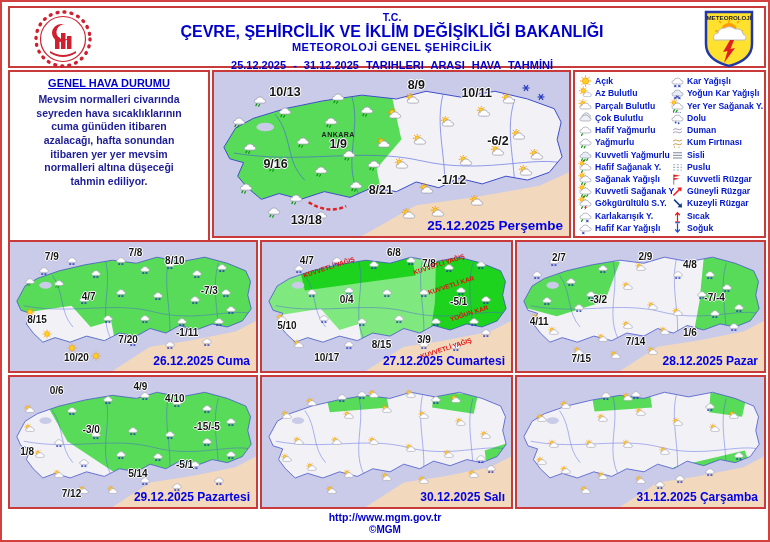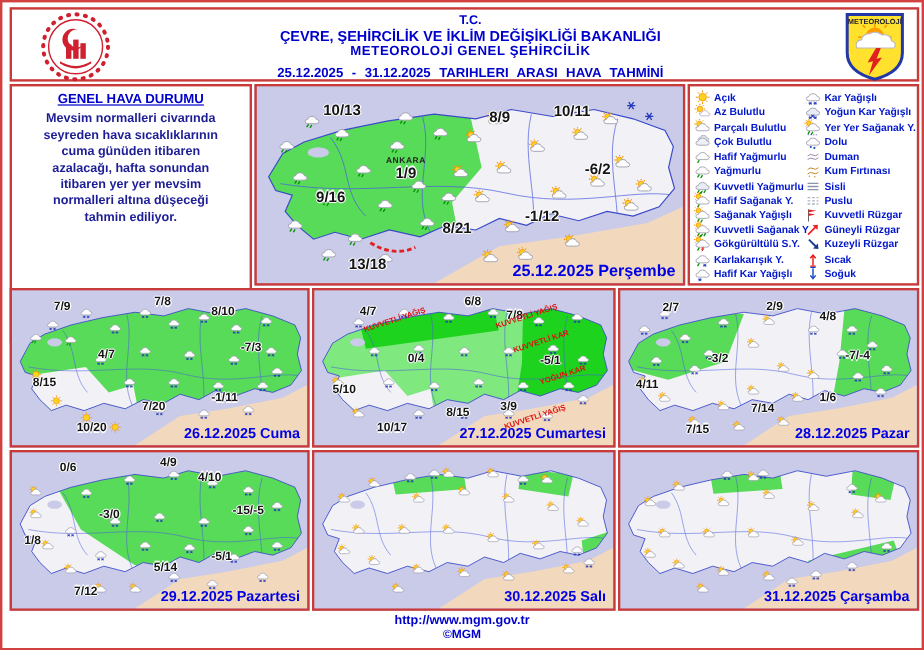--- a/index.html
+++ b/index.html
@@ -4,21 +4,21 @@
 <style>
   html,body{margin:0;padding:0;background:#fff;}
   .page{position:relative;width:770px;height:542px;background:#ffffff;
         border:2px solid #d24040;box-sizing:border-box;overflow:hidden;
         font-family:"Liberation Sans",sans-serif;}
   .panel{position:absolute;border:2px solid #c93a3a;background:#fff;box-sizing:border-box;}
   
   .header{left:6px;top:4px;width:758px;height:62px;}
   .htext{position:absolute;left:90px;right:80px;top:3px;text-align:center;color:#0000cc;font-weight:bold;}
   .h-tc{font-size:10.5px;}
-  .h-l1{font-size:12px;}
+  .h-l1{font-size:16px;}
   .h-l2{font-size:11px;letter-spacing:.5px;}
   .h-date{font-size:11px;margin-top:6px;word-spacing:4px;color:#0000cc;}
   .logoL{position:absolute;left:22px;top:1px;}
   .logoR{position:absolute;right:10px;top:2px;}
   
   .gpanel{left:6px;top:68px;width:202px;height:216px;padding:5px 21px;}
   .gtitle{text-align:center;color:#0000cc;font-weight:bold;font-size:11px;text-decoration:underline;margin-bottom:4px;}
   .gbody{text-align:center;color:#1d1d96;font-weight:bold;font-size:10.5px;line-height:1.3;}
   
   .legendp{left:571px;top:68px;width:193px;height:168px;padding:3px 2px 2px 3px;display:flex;}
@@ -480,21 +480,21 @@
           </g>
         </svg></span>
       <span class="wicon" style="left: 92%; top: 15%;"><svg width="16" height="14" viewBox="0 0 20 18">
           <g stroke="#2338bb" stroke-width="1.4">
             <line x1="5.6" y1="9" x2="14.4" y2="9"></line>
             <line x1="7.359999999999999" y1="5.26" x2="12.64" y2="12.74"></line>
             <line x1="7.359999999999999" y1="12.74" x2="12.64" y2="5.26"></line>
           </g>
         </svg></span>
       <div class="mtemp" style="left: 20%; top: 12%;">10/13</div>
-      <div class="mtemp" style="left: 57%; top: 8%; margin-top: 13px;">8/9</div>
+      <div class="mtemp" style="left: 57%; top: 8%;">8/9</div>
       <div class="mtemp" style="left: 74%; top: 13%;">10/11</div>
       <div class="mtemp" style="left: 35%; top: 44%;">1/9</div>
       <div class="mtemp" style="left: 80%; top: 42%;">-6/2</div>
       <div class="mtemp" style="left: 12%; top: 56%; padding-left: 38px;">9/16</div>
       <div class="mtemp" style="left: 47%; top: 72%;">8/21</div>
       <div class="mtemp" style="left: 67%; top: 66%;">-1/12</div>
       <div class="mtemp" style="left: 26%; top: 90%;">13/18</div>
       <div class="mcity" style="left: 35%; top: 38%;">ANKARA</div>
       <div class="mcap">25.12.2025 Perşembe</div>
     </div>
@@ -1212,21 +1212,21 @@
         </svg></span>
       <span class="wicon" style="left: 20%; top: 32%;"><svg width="12" height="11" viewBox="0 0 20 18">
           <path d="M5.6 13 Q2.6 13 2.6 10.6 Q2.6 8.4 5.3 8.3 Q5.9 5 10 5 Q13.9 5 14.7 8.3 Q17.4 8.4 17.4 10.6 Q17.4 13 14.4 13 Z" fill="#fdfdff" stroke="#99a" stroke-width="0.9"></path>
           <g stroke="#0a930a" stroke-width="1.5" stroke-linecap="round">
             <line x1="6" y1="14" x2="4.7" y2="16.2"></line>
             <line x1="9.5" y1="14.8" x2="8.2" y2="17"></line>
           </g>
         </svg></span>
       <div class="mtemp" style="left: 17%; top: 11%;">7/9</div>
       <div class="mtemp" style="left: 51%; top: 8%;">7/8</div>
-      <div class="mtemp" style="left: 67%; top: 14%; margin-left: 11px;">8/10</div>
+      <div class="mtemp" style="left: 67%; top: 14%;">8/10</div>
       <div class="mtemp" style="left: 32%; top: 42%;">4/7</div>
       <div class="mtemp" style="left: 81%; top: 37%;">-7/3</div>
       <div class="mtemp" style="left: 11%; top: 60%;">8/15</div>
       <div class="mtemp" style="left: 48%; top: 75%;">7/20</div>
       <div class="mtemp" style="left: 72%; top: 70%;">-1/11</div>
       <div class="mtemp" style="left: 27%; top: 89%;">10/20</div>
       <div class="mcap">26.12.2025 Cuma</div>
     </div>
   <div class="panel map small m27" id="d27">
       <svg class="mapsvg" viewBox="0 0 360 170" preserveAspectRatio="none">

